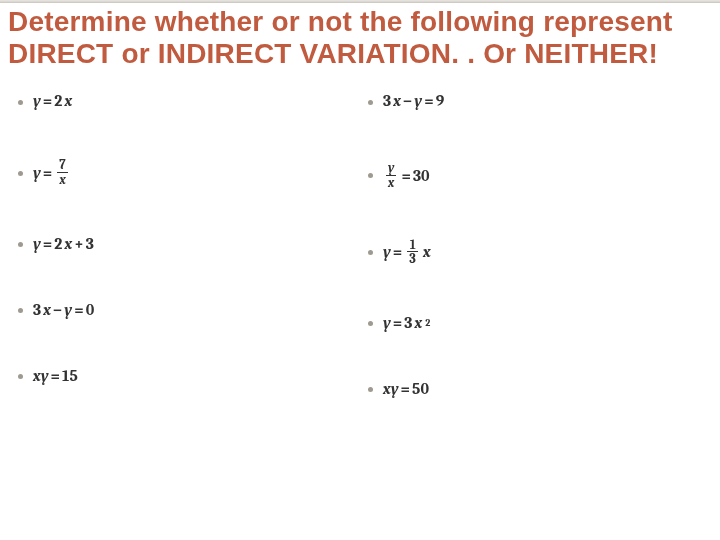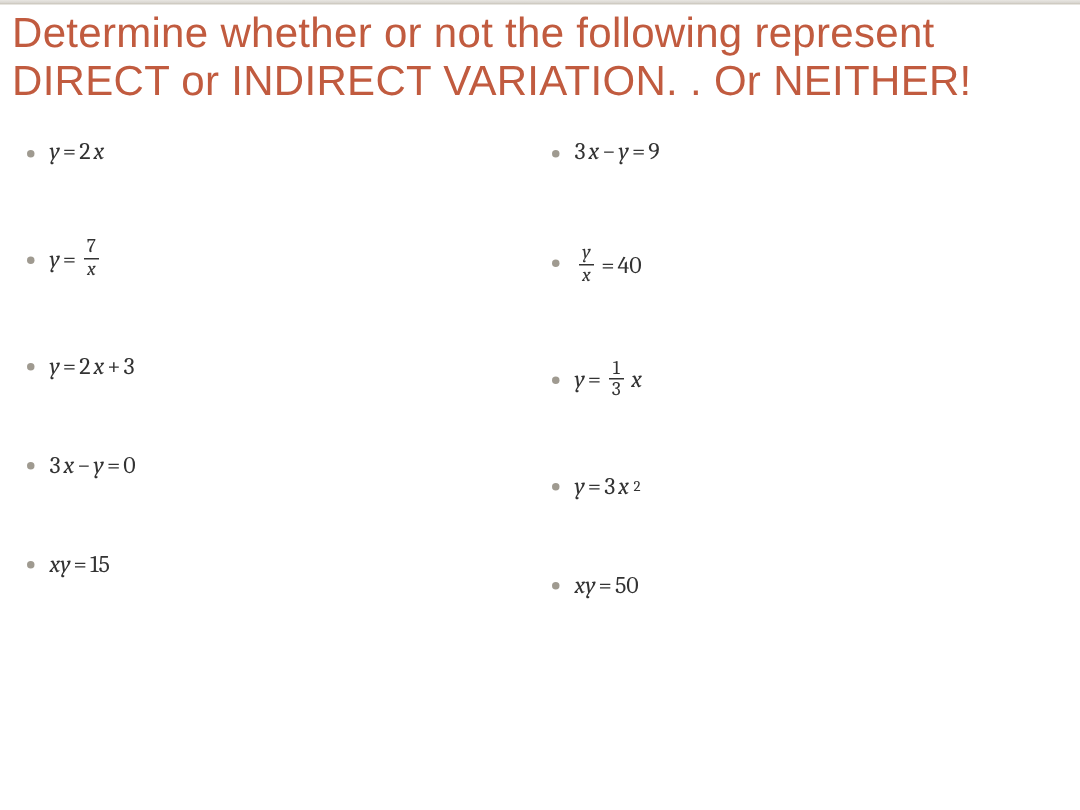--- a/index.html
+++ b/index.html
@@ -18,27 +18,28 @@
     right: 0;
     height: 3px;
     background: linear-gradient(to bottom, #e8e6e2 0%, #d8d5cf 100%);
     border-bottom: 1px solid #cfcbc2;
   }
   .title {
     padding: 6px 10px 4px 8px;
     font-size: 28px;
     line-height: 1.15;
     color: #c15b3f;
-    font-weight: 400;
+    font-weight: 700;
     letter-spacing: 0.2px;
   }
   .columns {
     display: flex;
     padding: 18px 10px 0 10px;
     gap: 0;
+    font-weight: bold;
   }
   .col {
     flex: 1;
     display: flex;
     flex-direction: column;
     gap: 48px;
     padding-left: 8px;
   }
   .item {
     display: flex;
@@ -121,21 +122,21 @@
       <span><span class="eq"><span class="n">3</span> x <span class="n">−</span> y <span class="n">=</span> <span class="n">9</span></span></span>
     </div>
     <div class="item">
       <span class="bullet"></span>
       <span><span class="eq">
             <span class="frac">
               <span class="num">y</span>
               <span class="den">x</span>
             </span> 
             <span class="n">=</span> 
-            <span class="n">40</span>
+            <span class="n">30</span>
           </span></span>
     </div>
     <div class="item">
       <span class="bullet"></span>
       <span><span class="eq">y <span class="n">=</span> <span class="frac">
               <span class="num n">1</span>
               <span class="den n">3</span>
             </span> x</span></span>
     </div>
     <div class="item">

